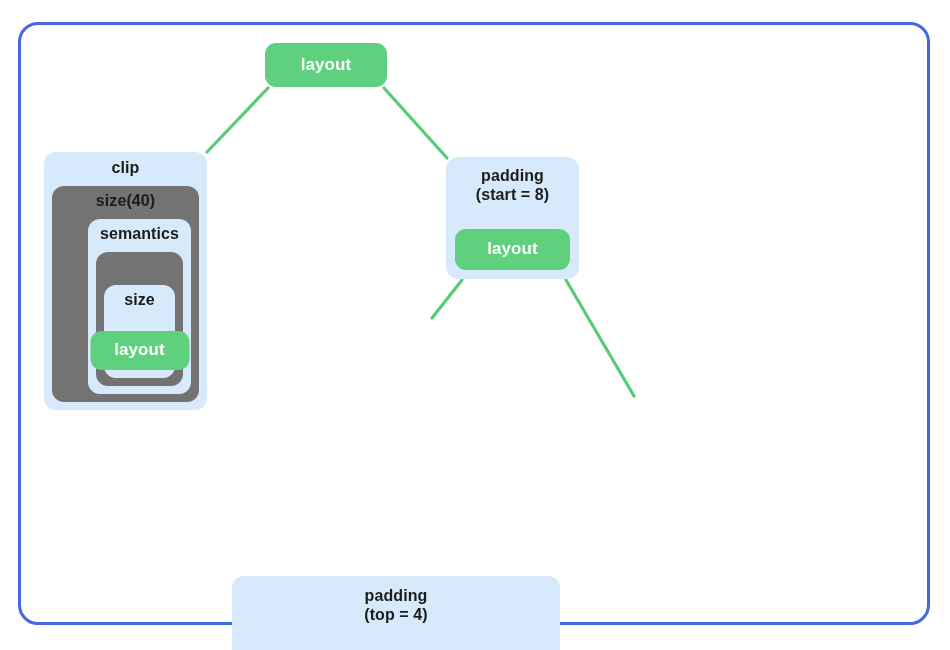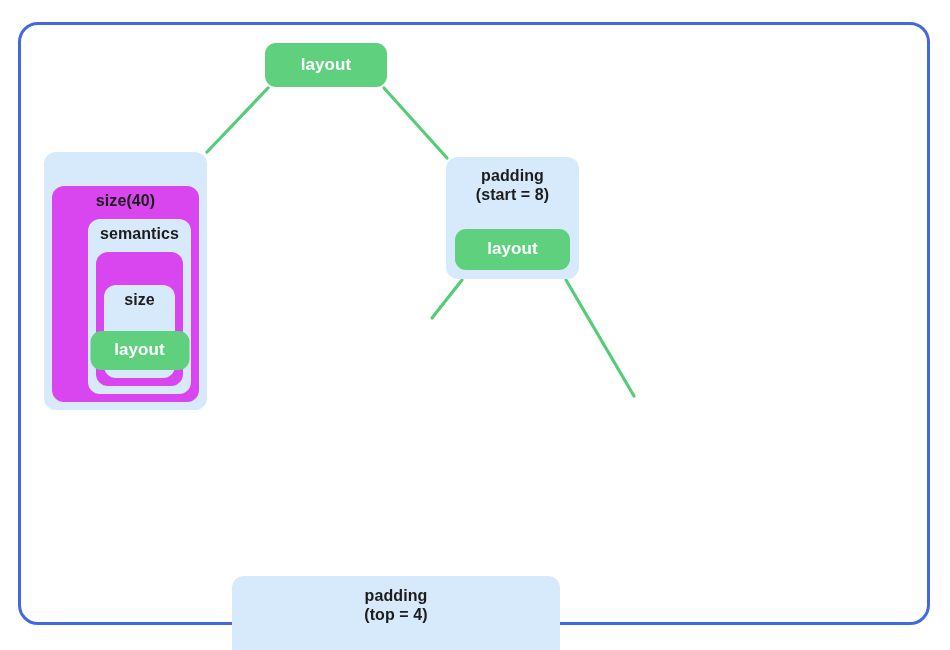--- a/index.html
+++ b/index.html
@@ -57,21 +57,21 @@
     justify-content: center;
   }
   .green .lbl {
     color: #ffffff;
     font-size: 17px;
     font-weight: bold;
   }
 
   
   .shadeA { background: #d7eafb; }
-  .shadeB { background: #d946ef; }
+  .shadeB { background: #737373; }
 
   
   #root-layout {
     left: 265px; top: 43px;
     width: 122px; height: 44px;
   }
 
   
   #clip-group { left: 44px; top: 152px; width: 163px; height: 258px; }
   .chain { position: relative; }
@@ -121,20 +121,21 @@
     <line x1="384" y1="88" x2="447" y2="158" stroke="#56cc76" stroke-width="3.2" stroke-linecap="round"></line>
     <line x1="462" y1="280" x2="432" y2="318" stroke="#56cc76" stroke-width="3.2" stroke-linecap="round"></line>
     <line x1="566" y1="280" x2="634" y2="396" stroke="#56cc76" stroke-width="3.2" stroke-linecap="round"></line>
   </svg>
 
   <div class="node green" id="root-layout">
     <span class="lbl">layout</span>
   </div>
 
   <div class="node chain shadeA" id="clip-group">
+    <span class="lbl">clip</span>
 
     <div class="inner shadeB" style="top:34px;">
       <span class="lbl">size(40)</span>
 
       <div class="inner shadeA" style="top:33px;margin-left:28px;">
         <span class="lbl">semantics</span>
 
         <div class="inner shadeB" style="top:33px;">
 
           <div class="inner shadeA" style="top:33px;">

